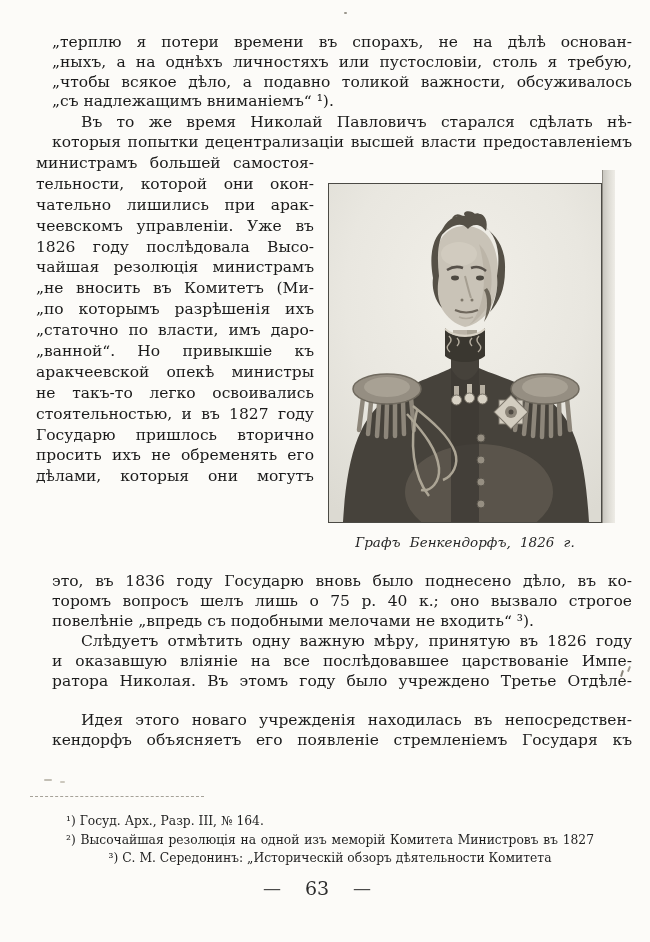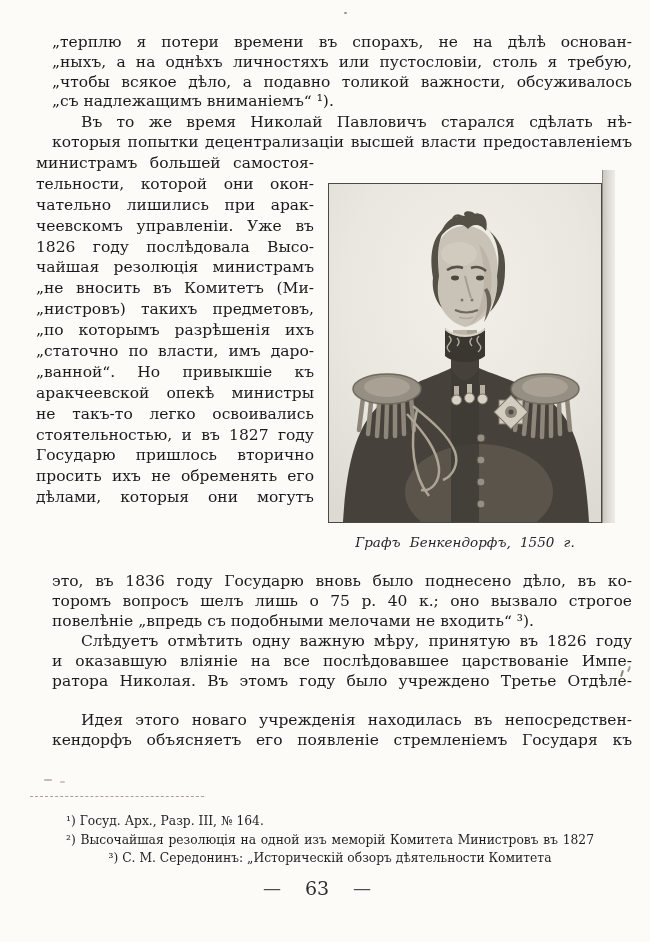--- a/index.html
+++ b/index.html
@@ -74,21 +74,20 @@
     </div>
 
   <div class="block col" style="top:153px;">
       <div class="tline">министрамъ большей самостоя-</div>
       <div class="tline">тельности, которой они окон-</div>
       <div class="tline">чательно лишились при арак-</div>
       <div class="tline">чеевскомъ управленіи. Уже въ</div>
       <div class="tline">1826 году послѣдовала Высо-</div>
       <div class="tline">чайшая резолюція министрамъ</div>
       <div class="tline">„не вносить въ Комитетъ (Ми-</div>
-      <div class="tline">„нистровъ) такихъ предметовъ,</div>
       <div class="tline">„по которымъ разрѣшенія ихъ</div>
       <div class="tline">„статочно по власти, имъ даро-</div>
       <div class="tline">„ванной“. Но привыкшіе къ</div>
       <div class="tline">аракчеевской опекѣ министры</div>
       <div class="tline">не такъ-то легко освоивались</div>
       <div class="tline">стоятельностью, и въ 1827 году</div>
       <div class="tline">Государю пришлось вторично</div>
       <div class="tline">просить ихъ не обременять его</div>
       <div class="tline">дѣлами, которыя они могутъ</div>
     </div>
@@ -194,21 +193,21 @@
 
       <g fill="#555046">
         <path d="M110,54 C114,38 126,29 136,32 C132,27 142,25 147,31 C154,27 160,36 157,47 C150,38 142,41 139,45 C132,36 120,42 110,54 Z"></path>
         <path d="M104,94 C99,66 106,50 117,43 C108,56 108,74 110,92 C108,104 108,114 113,124 C104,114 103,101 104,94 Z"></path>
         <path d="M168,92 C173,62 164,47 153,41 C166,50 177,62 176,86 C176,106 170,118 161,128 C168,113 169,101 168,92 Z"></path>
         <path d="M158,104 C165,113 163,127 155,138 C159,125 159,112 155,106 Z" fill="#6a6458"></path>
         <path d="M124,34 q4,-5 9,-1 M144,32 q5,-4 9,1" stroke="#555046" stroke-width="2" fill="none"></path>
       </g>
     </svg>
   </div>
-  <div class="figure-caption">Графъ Бенкендорфъ, 1550 г.</div>
+  <div class="figure-caption">Графъ Бенкендорфъ, 1826 г.</div>
   <div class="edge-strip"></div>
 
   <div class="speck margin-mark-1"></div>
   <div class="speck margin-mark-2"></div>
   <div class="speck speck-a"></div>
   <div class="speck speck-b"></div>
 
   <div class="fn-separator"></div>
 
   <div class="block fn" style="top:812px;">

